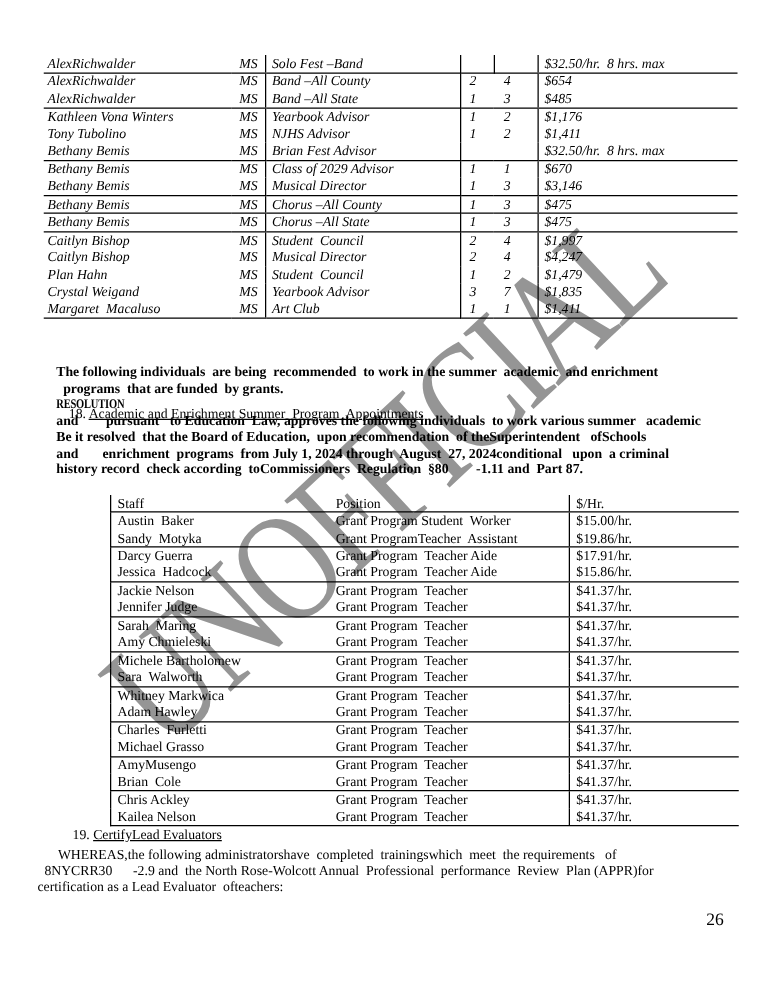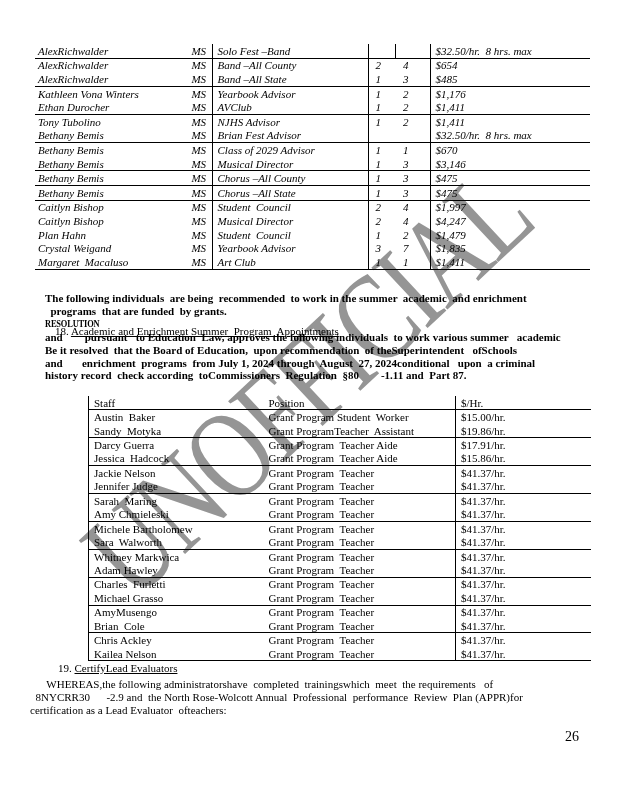--- a/index.html
+++ b/index.html
@@ -109,28 +109,20 @@
           <td class="col-amount">$485</td>
         </tr>
         <tr>
           <td class="col-name">Kathleen Vona Winters</td>
           <td class="col-ms">MS</td>
           <td class="col-position">Yearbook Advisor</td>
           <td class="col-n1">1</td>
           <td class="col-n2">2</td>
           <td class="col-amount">$1,176</td>
         </tr>
-        <tr class="end">
-          <td class="col-name">Ethan Durocher</td>
-          <td class="col-ms">MS</td>
-          <td class="col-position">AVClub</td>
-          <td class="col-n1">1</td>
-          <td class="col-n2">2</td>
-          <td class="col-amount">$1,411</td>
-        </tr>
         <tr>
           <td class="col-name">Tony Tubolino</td>
           <td class="col-ms">MS</td>
           <td class="col-position">NJHS Advisor</td>
           <td class="col-n1">1</td>
           <td class="col-n2">2</td>
           <td class="col-amount">$1,411</td>
         </tr>
         <tr class="end">
           <td class="col-name">Bethany Bemis</td>

